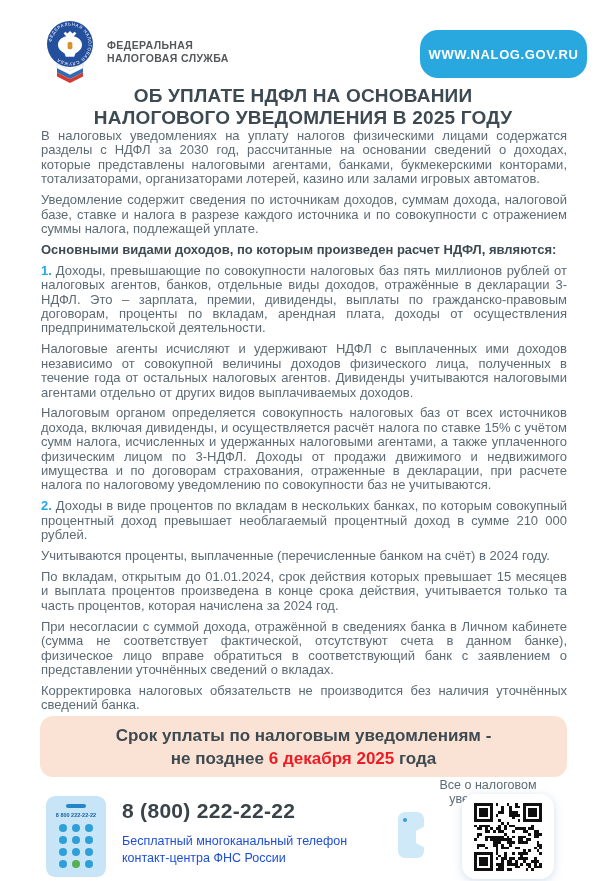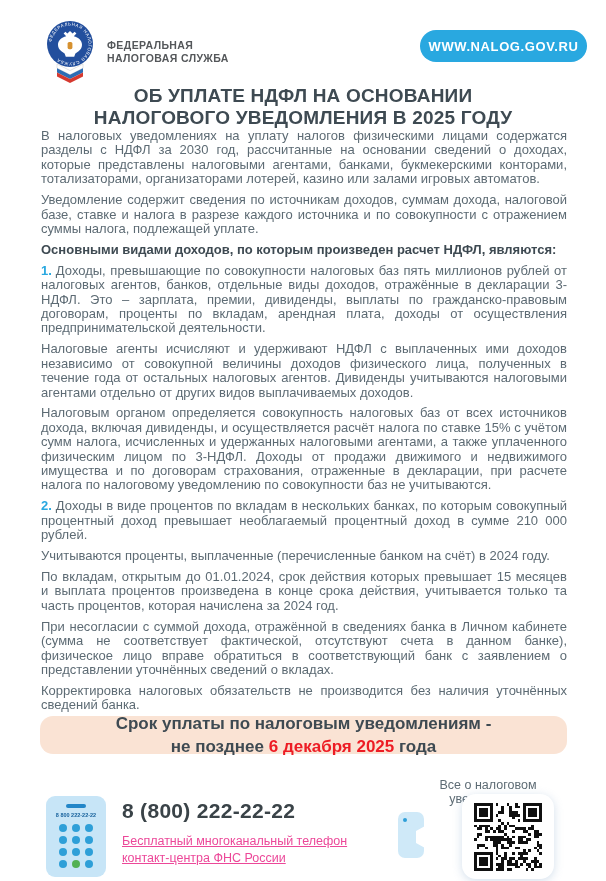--- a/index.html
+++ b/index.html
@@ -4,56 +4,56 @@
 <style>
   * { box-sizing: border-box; margin: 0; padding: 0; }
   html,body { background:#ffffff; }
   body { width:606px; height:881px; font-family:"Liberation Sans", sans-serif; position:relative; overflow:hidden; }
   .page { position:absolute; inset:0; width:606px; height:881px; background:#ffffff; }
 
   
   .emblem { position:absolute; left:45px; top:19px; width:50px; height:66px; }
   .org-name { position:absolute; left:107px; top:39px; font-size:10.5px; line-height:13px;
               font-weight:bold; color:#54575a; letter-spacing:.4px; }
-  .site-pill { position:absolute; left:420px; top:30px; width:167px; height:32px;
+  .site-pill { position:absolute; left:420px; top:30px; width:167px; height:48px;
                background:#29a8e0; border-radius:18px; display:flex; align-items:center; justify-content:center;
                color:#ffffff; font-weight:bold; font-size:13px; letter-spacing:.6px; cursor:pointer; }
 
   
   .title { position:absolute; top:85px; left:0; right:0; text-align:center;
            font-size:19px; line-height:21.5px; font-weight:bold; color:#3e4a52; letter-spacing:.2px; }
 
   
   .body { position:absolute; top:129px; left:41px; width:526px; color:#5d6b74;
           font-size:13px; line-height:14.4px; text-align:justify; }
   .body p { margin:0 0 6.5px 0; }
   .lead-bold { font-weight:bold; color:#3e4a52; }
   .num { color:#29a8e0; font-weight:bold; margin-right:4px; }
 
   
-  .deadline { position:absolute; left:40px; top:716px; width:527px; height:38px; background:#fae3d4;
+  .deadline { position:absolute; left:40px; top:716px; width:527px; height:61px; background:#fae3d4;
               border-radius:13px; display:flex; flex-direction:column; align-items:center; justify-content:center;
               font-size:17px; line-height:23px; font-weight:bold; color:#3e4a52; text-align:center; }
   .deadline .red { color:#ed1c24; }
 
   
   .qr-caption { position:absolute; left:400px; top:778px; width:176px; text-align:center;
                 font-size:12.5px; color:#5d6b74; }
 
   .phone-icon { position:absolute; left:46px; top:796px; width:60px; height:81px;
                 background:#c7e5f7; border-radius:9px; }
   .phone-icon .speaker { width:20px; height:4px; border-radius:2px; background:#2386c8; margin:8px auto 4px; }
   .phone-icon .tiny-label { font-size:5.5px; font-weight:bold; color:#17619c; text-align:center; letter-spacing:0; }
   .keypad { width:34px; margin:6px auto 0; display:grid; grid-template-columns:repeat(3,8px); grid-gap:4px 5px; justify-content:center; }
   .keypad i { width:8px; height:8px; border-radius:50%; background:#2e9fd8; display:block; }
   .keypad i.green { background:#52b153; }
 
   .phone-block { position:absolute; left:122px; top:799px; }
   .phone-number { font-size:21px; font-weight:bold; color:#3a4348; letter-spacing:.3px; }
-  .phone-desc { margin-top:10px; font-size:12.5px; line-height:17px; color:#ec4899;text-decoration:underline; }
+  .phone-desc { margin-top:10px; font-size:12.5px; line-height:17px; color:#1d4ed8; }
 
   .mini-phone { position:absolute; left:398px; top:812px; width:26px; height:46px;
                 background:#cfe9f8; border-radius:7px; }
   .mini-phone .cam { position:absolute; left:5px; top:6px; width:4px; height:4px; border-radius:50%; background:#2e9fd8; }
   .qr-tail { position:absolute; left:416px; top:800px; width:56px; height:74px; background:#ffffff;
              clip-path:polygon(100% 0, 0 42%, 0 58%, 100% 100%); }
   .qr-bubble { position:absolute; left:462px; top:794px; width:92px; height:85px; background:#ffffff;
                border-radius:14px; box-shadow:0 2px 10px rgba(110,150,190,.30);
                display:flex; align-items:center; justify-content:center; }
   .qr-bubble svg { width:68px; height:68px; }

